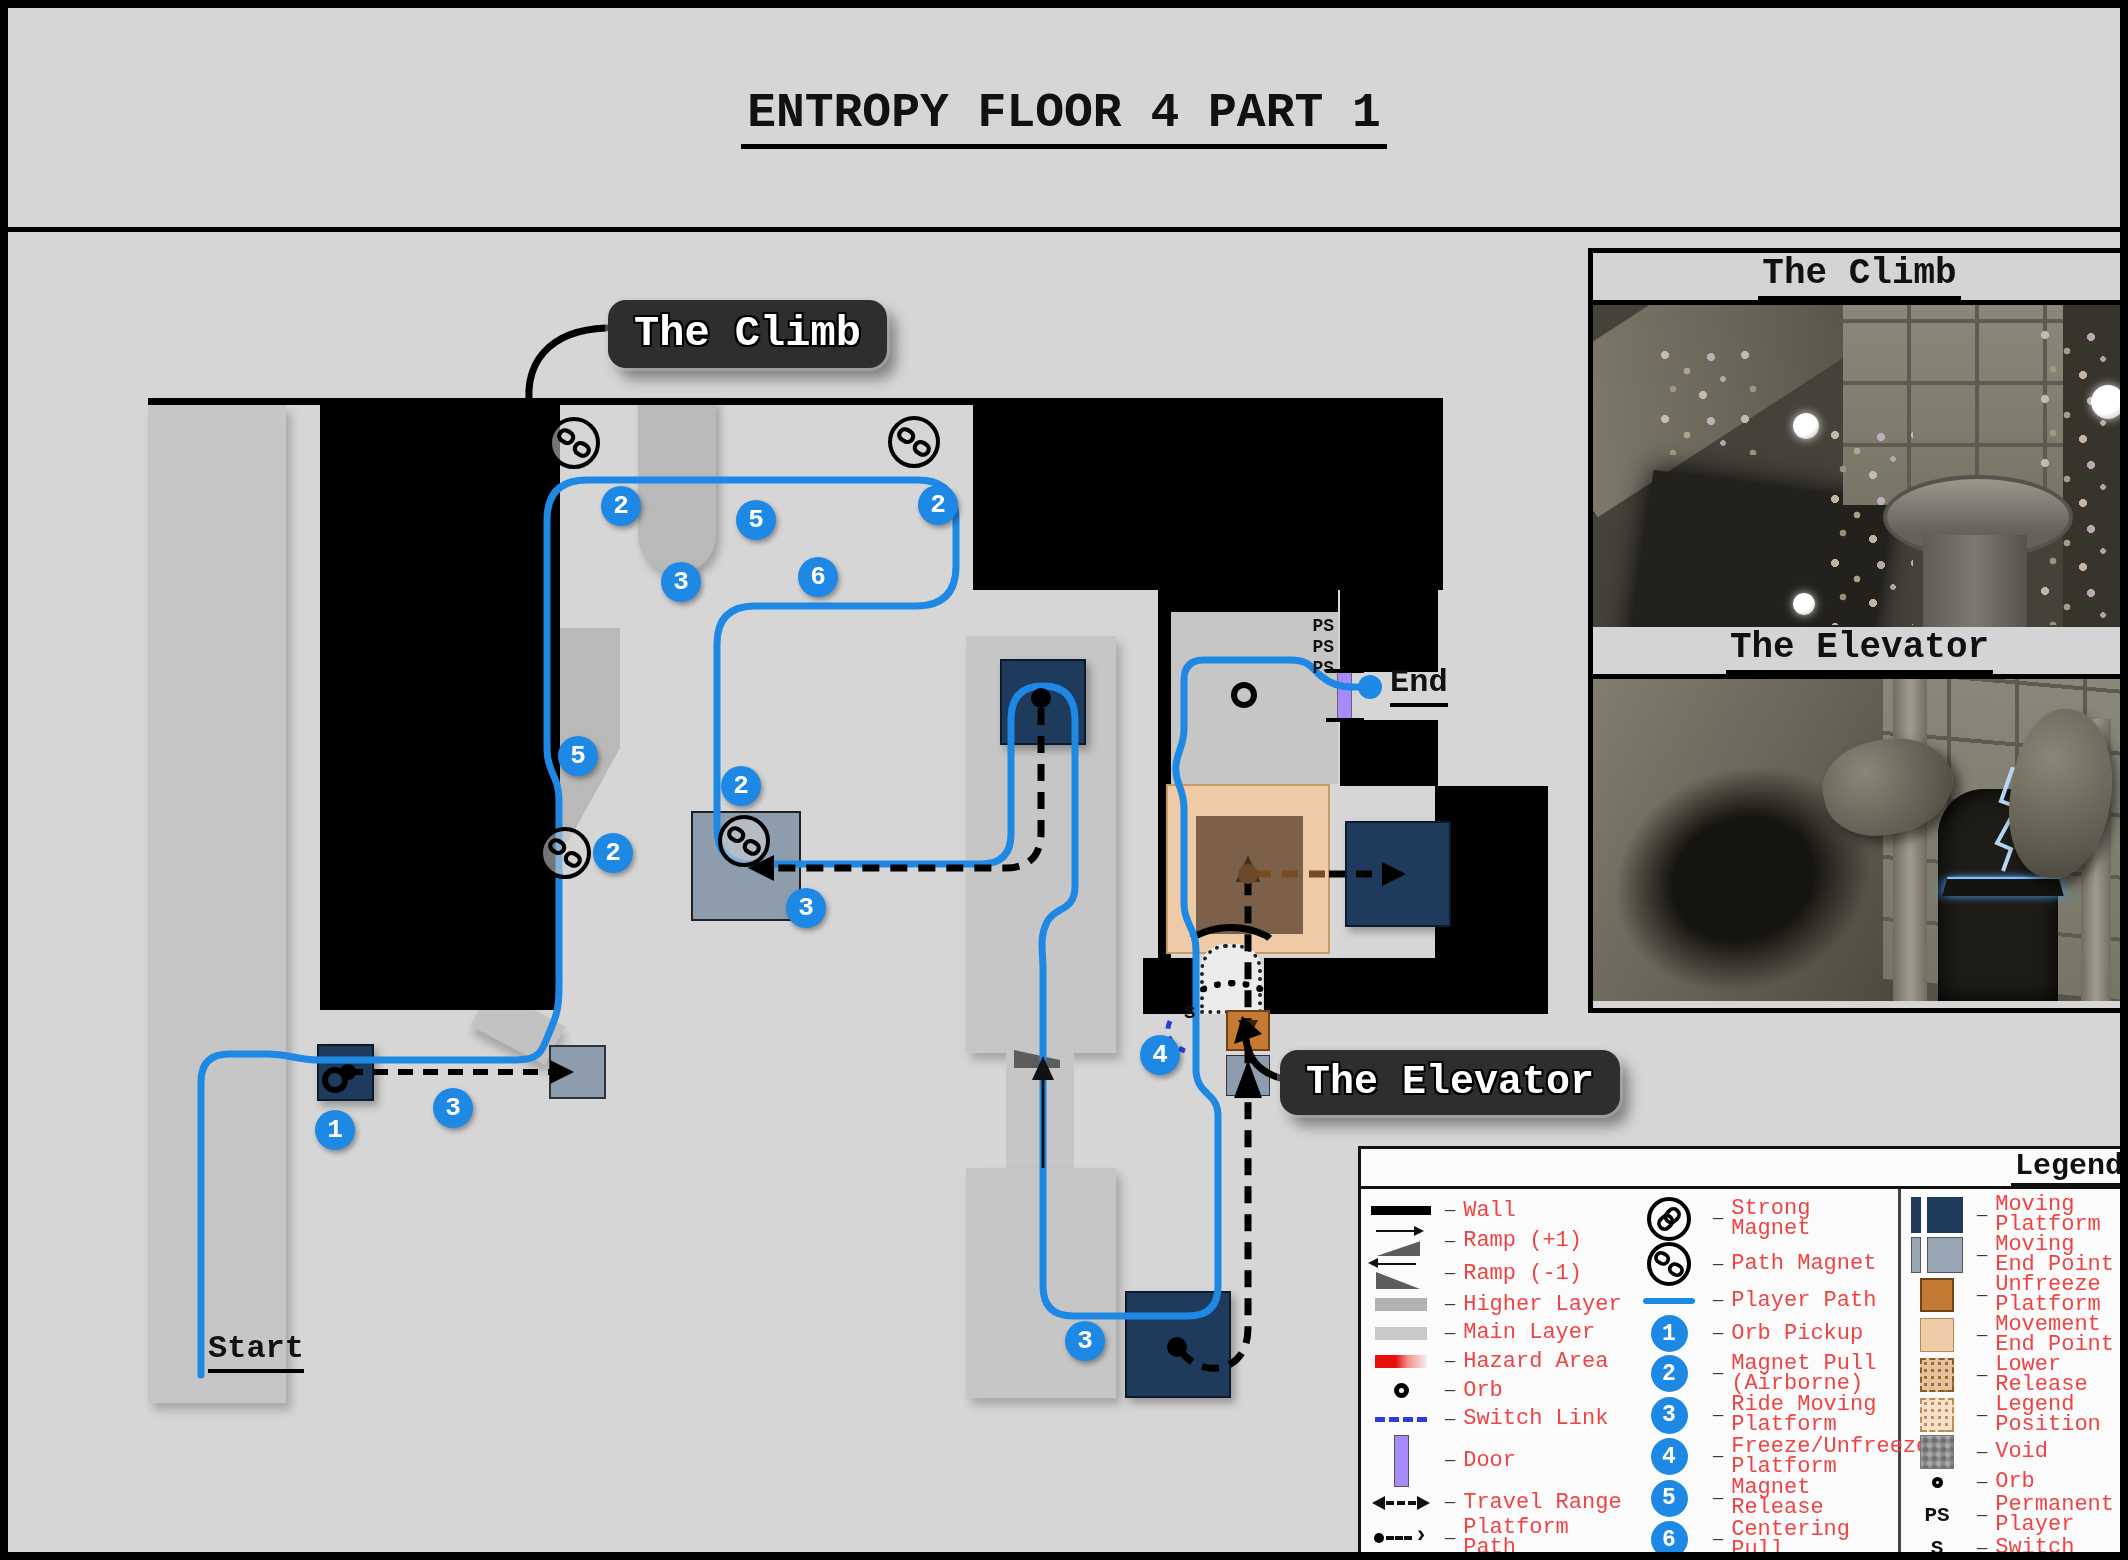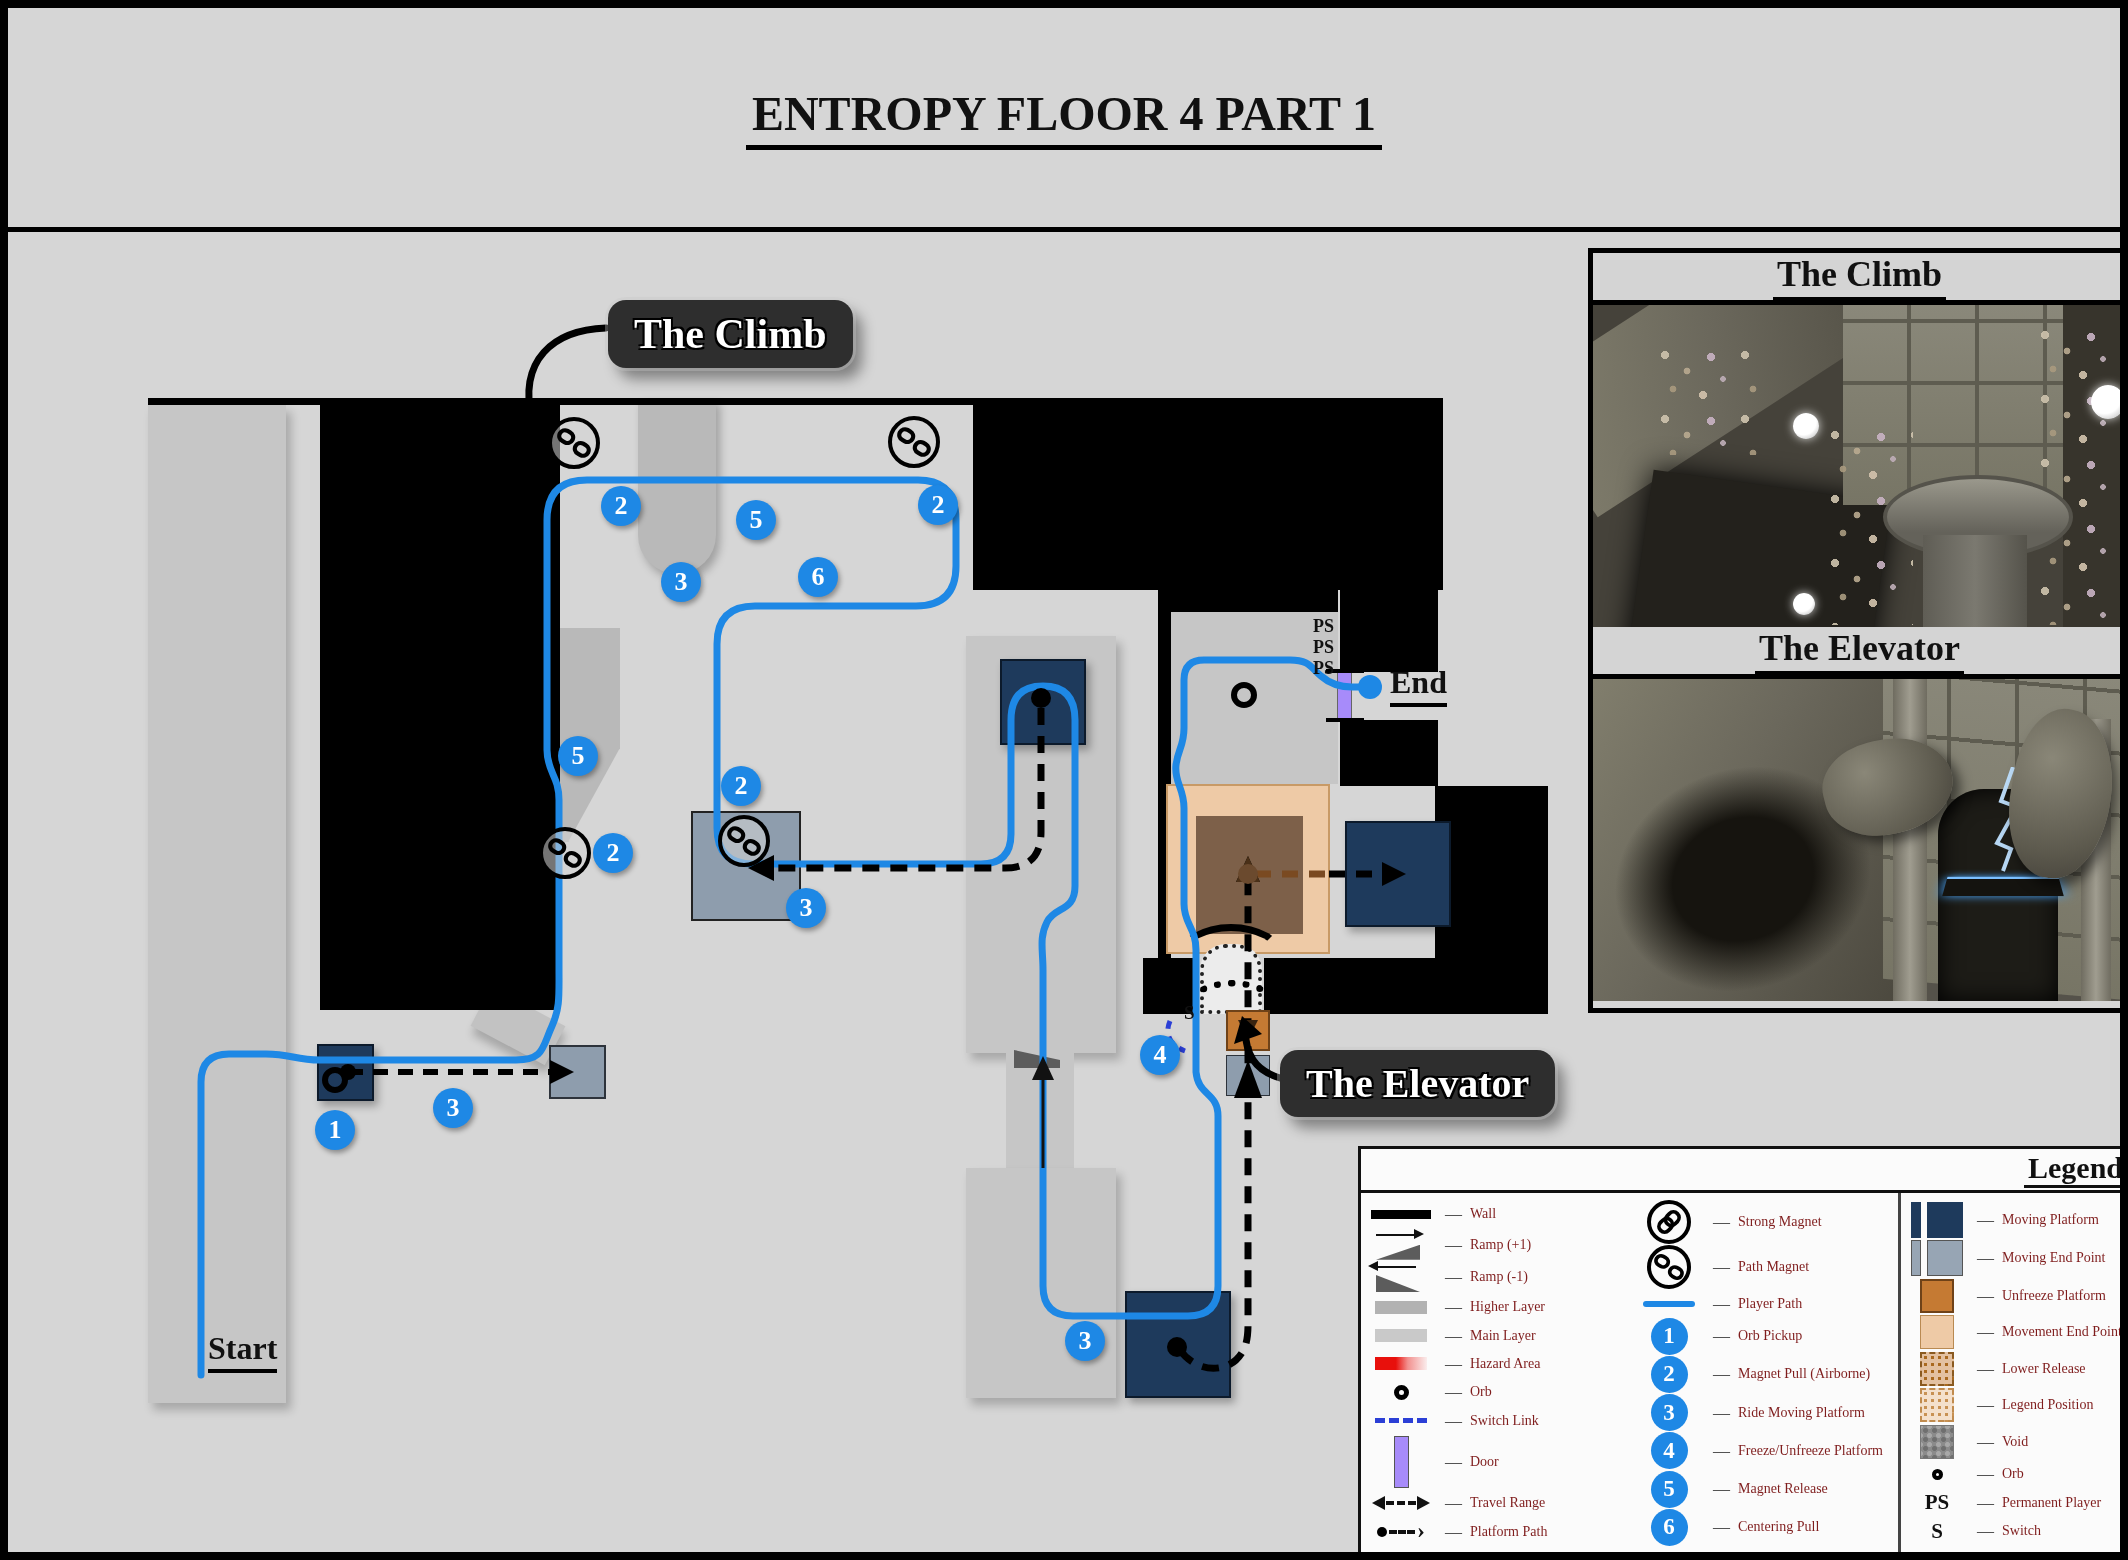--- a/index.html
+++ b/index.html
@@ -1,20 +1,20 @@
 <!DOCTYPE html>
 <html><head>
 <meta charset="utf-8">
 <style>
   html,body{margin:0;padding:0;background:#888;}
   *{box-sizing:border-box;}
   .canvas{
     position:relative;width:2128px;height:1560px;background:#d6d6d6;
     border:8px solid #000;overflow:hidden;
-    font-family:Liberation Serif, serif;color:#111;
+    font-family:Liberation Mono, monospace;color:#111;
   }
   
   .header{position:absolute;left:0;top:0;width:2112px;height:224px;background:#d6d6d6;
     border-bottom:5px solid #000;display:flex;align-items:center;justify-content:center;}
   .page-title{font-size:48px;font-weight:bold;letter-spacing:0px;border-bottom:5px solid #000;padding:0 6px 4px 6px;}
   
   .abs{position:absolute;}
   .wall{position:absolute;background:#000;}
   .gray{position:absolute;background:#c6c6c6;box-shadow:5px 7px 9px rgba(0,0,0,.22);}
   .higher{position:absolute;background:#b9b9b9;box-shadow:4px 6px 8px rgba(0,0,0,.25);}
@@ -77,21 +77,21 @@
   .legend-title{font-size:30px;font-weight:bold;border-bottom:3px solid #111;padding:0 4px;}
   .legend-cols{flex:1;display:flex;}
   .lcol{display:flex;flex-direction:column;justify-content:space-evenly;padding:6px 4px;}
   .lcol1{width:268px;}
   .lcol2{width:272px;border-right:3px solid #444;}
   .lcol3{flex:1;}
   .lrow{display:flex;align-items:center;gap:8px;min-height:26px;}
   .lrow .ic{width:72px;display:flex;align-items:center;justify-content:center;flex:none;}
   .lcol3 .lrow .ic{width:64px;}
   .lrow .dash{color:#333;font-size:17px;flex:none;}
-  .lrow .lab{font-size:14px;color:#7f1d1d;line-height:20px;}
+  .lrow .lab{font-size:22px;color:#ef4444;line-height:20px;}
   
   .i-wall{width:60px;height:9px;background:#000;}
   .i-bar{width:52px;height:13px;}
   .i-hazard{width:52px;height:13px;background:linear-gradient(90deg,#e8100c 0 35%,rgba(232,16,12,.45) 60%,rgba(232,16,12,.06));border-left:4px solid #e8100c;}
   .i-orb{width:15px;height:15px;border:5px solid #000;border-radius:50%;}
   .i-orb.small{width:11px;height:11px;border-width:4px;}
   .i-swlink{width:52px;border-top:5px dashed #2b3fd6;}
   .i-door{width:15px;height:52px;background:#a78bfa;border:1px solid #555;}
   .i-ramp{position:relative;width:58px;height:30px;}
   .i-ramp .arrowline{position:absolute;top:4px;left:4px;width:40px;border-top:2.5px solid #111;}

